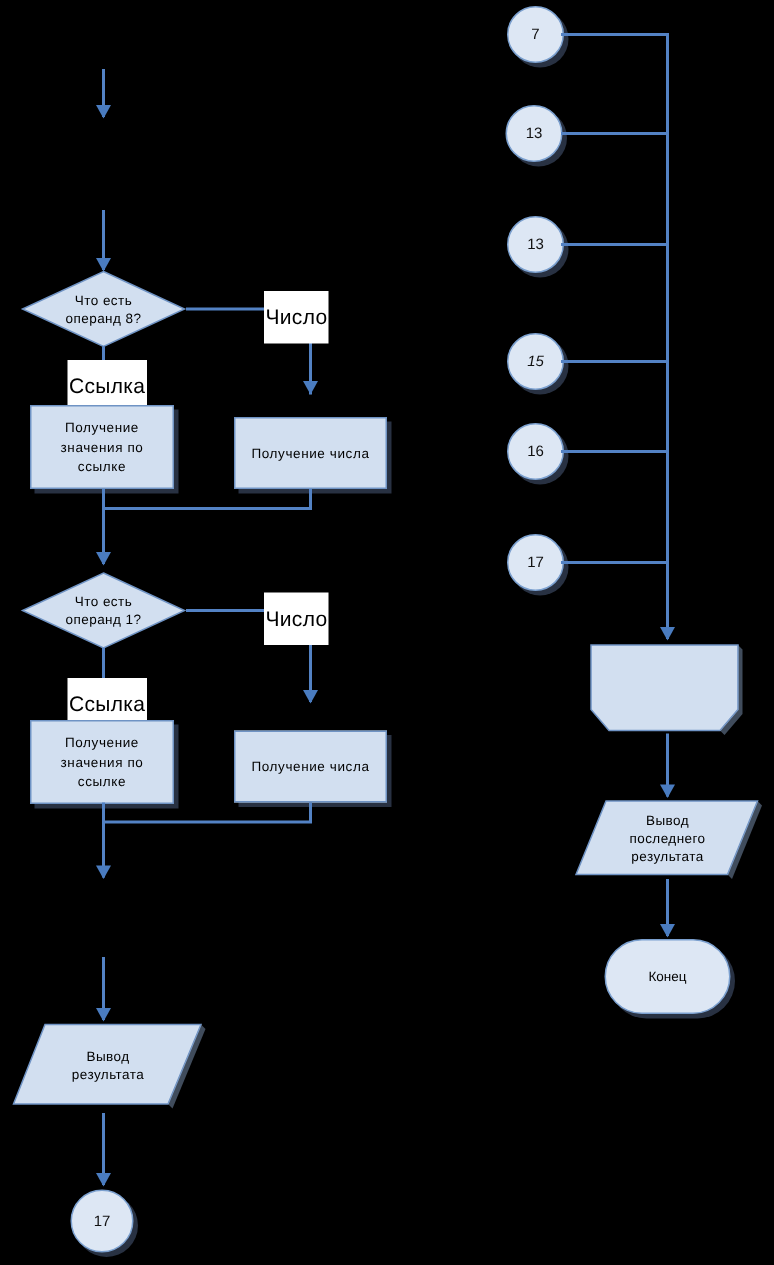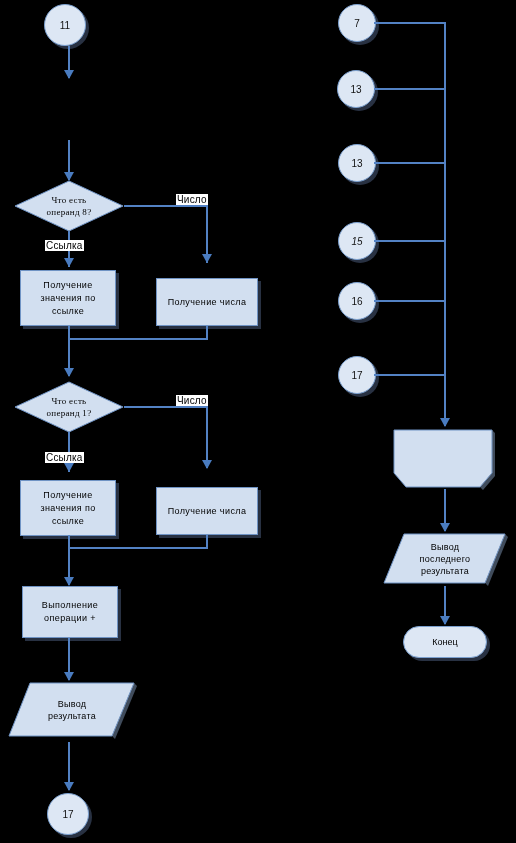--- a/index.html
+++ b/index.html
@@ -34,21 +34,20 @@
     box-shadow:3px 3px 0 rgba(120,150,200,.33);
   }
   .diamond-wrap{position:absolute;}
   .diamond-wrap svg{position:absolute;left:0;top:0;overflow:visible;}
   .diamond-label{
     position:absolute;left:0;top:0;width:100%;height:100%;
     display:flex;align-items:center;justify-content:center;
     text-align:center;font-size:9px;line-height:12px;color:#000;
     letter-spacing:.3px;
     pointer-events:none;
-    font-family:Liberation Serif, serif;
   }
   .shape-svg{position:absolute;overflow:visible;}
   .shape-text{
     position:absolute;
     display:flex;align-items:center;justify-content:center;
     text-align:center;font-size:9px;line-height:12px;color:#000;
     letter-spacing:.3px;pointer-events:none;
   }
   .terminator{
     background:#dde7f4;
@@ -67,35 +66,32 @@
     position:absolute;
     width:0;height:0;
     border-left:5px solid transparent;
     border-right:5px solid transparent;
     border-top:9px solid #4a7cc0;
   }
   .edge-label{
     position:absolute;
     background:#ffffff;
     color:#000;
-    font-size:10px;
+    font-size:14px;
     line-height:11px;
-    padding:0 1px;
+    padding:12px 1px;
     white-space:nowrap;
     letter-spacing:.2px;
   }
 </style>
 </head>
 <body>
 
 <div id="canvas">
 
-  <div class="node circle" style="left:44px;top:4px;width:42px;height:42px;">
-    <span>11</span>
-  </div>
 
   <div class="line vline" style="left:68px;top:46px;width:2px;height:32px;"></div>
   <div class="arrow" style="left:64px;top:70px;"></div>
 
 
   <div class="line vline" style="left:68px;top:140px;width:2px;height:40px;"></div>
   <div class="arrow" style="left:64px;top:172px;"></div>
 
   <div class="diamond-wrap" style="left:14px;top:180px;width:110px;height:52px;">
     <svg width="110" height="52" viewBox="0 0 110 52">
@@ -166,26 +162,20 @@
 
   <div class="node process" style="left:156px;top:487px;width:102px;height:48px;">
     <span>Получение числа</span>
   </div>
 
   <div class="line vline" style="left:206px;top:535px;width:2px;height:13px;"></div>
   <div class="line hline" style="left:68px;top:547px;width:140px;height:2px;"></div>
   <div class="line vline" style="left:68px;top:535px;width:2px;height:50px;"></div>
   <div class="arrow" style="left:64px;top:577px;"></div>
 
-  <div class="node process" style="left:22px;top:586px;width:96px;height:52px;">
-    <div>
-      <div>Выполнение</div>
-      <div>операции +</div>
-    </div>
-  </div>
 
   <div class="line vline" style="left:68px;top:638px;width:2px;height:42px;"></div>
   <div class="arrow" style="left:64px;top:672px;"></div>
 
   <svg class="shape-svg" style="left:8px;top:682px;" width="130" height="60" viewBox="0 0 130 60">
     <polygon points="22,1 126,1 104,54 1,54" fill="#d2dff0" stroke="#6f93c4" stroke-width="1"></polygon>
     <polygon points="126,1 129,4 107,57 104,54" fill="#8fa9cc" opacity="0.45"></polygon>
   </svg>
   <div class="shape-text" style="left:8px;top:682px;width:128px;height:56px;">
     <div>
@@ -251,17 +241,17 @@
     <div>
       <div>Вывод</div>
       <div>последнего</div>
       <div>результата</div>
     </div>
   </div>
 
   <div class="line vline" style="left:444px;top:586px;width:2px;height:38px;"></div>
   <div class="arrow" style="left:440px;top:616px;"></div>
 
-  <div class="node terminator" style="left:403px;top:626px;width:84px;height:32px;">
+  <div class="node terminator" style="left:403px;top:626px;width:84px;height:50px;">
     <span>Конец</span>
   </div>
 
 </div>
 
 </body></html>

